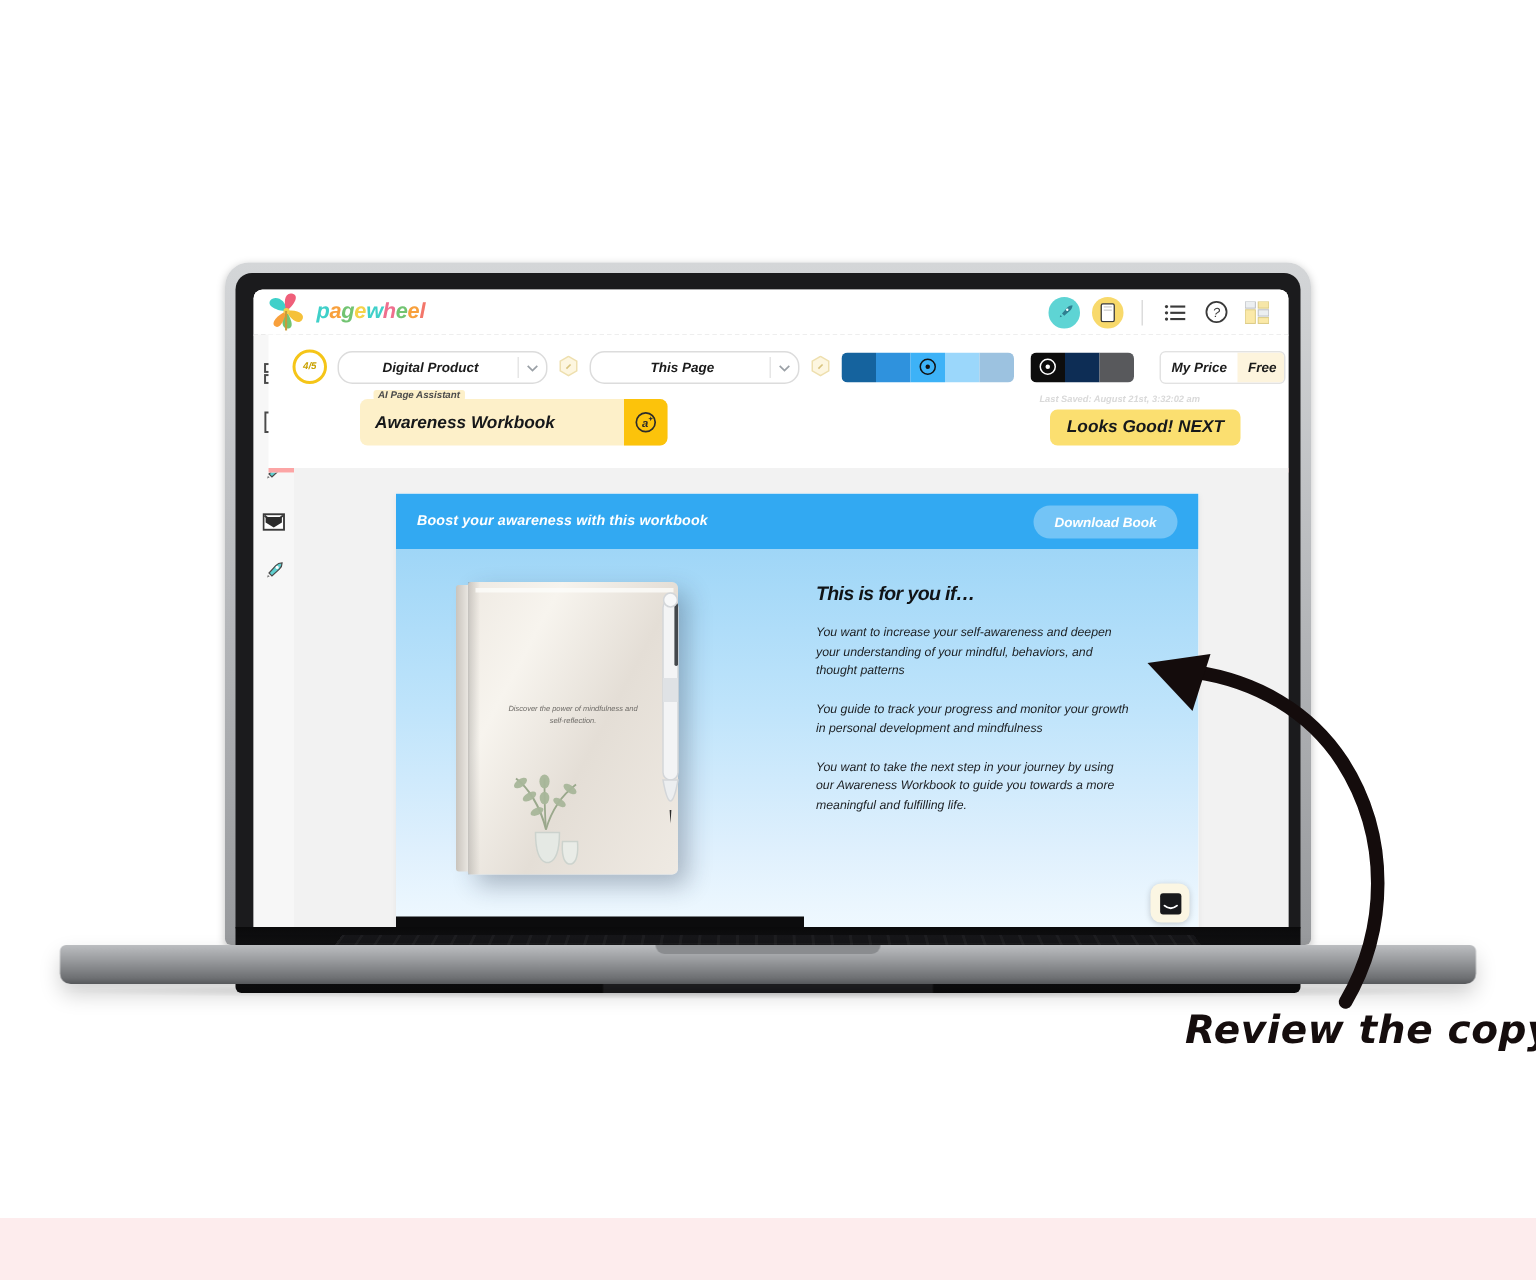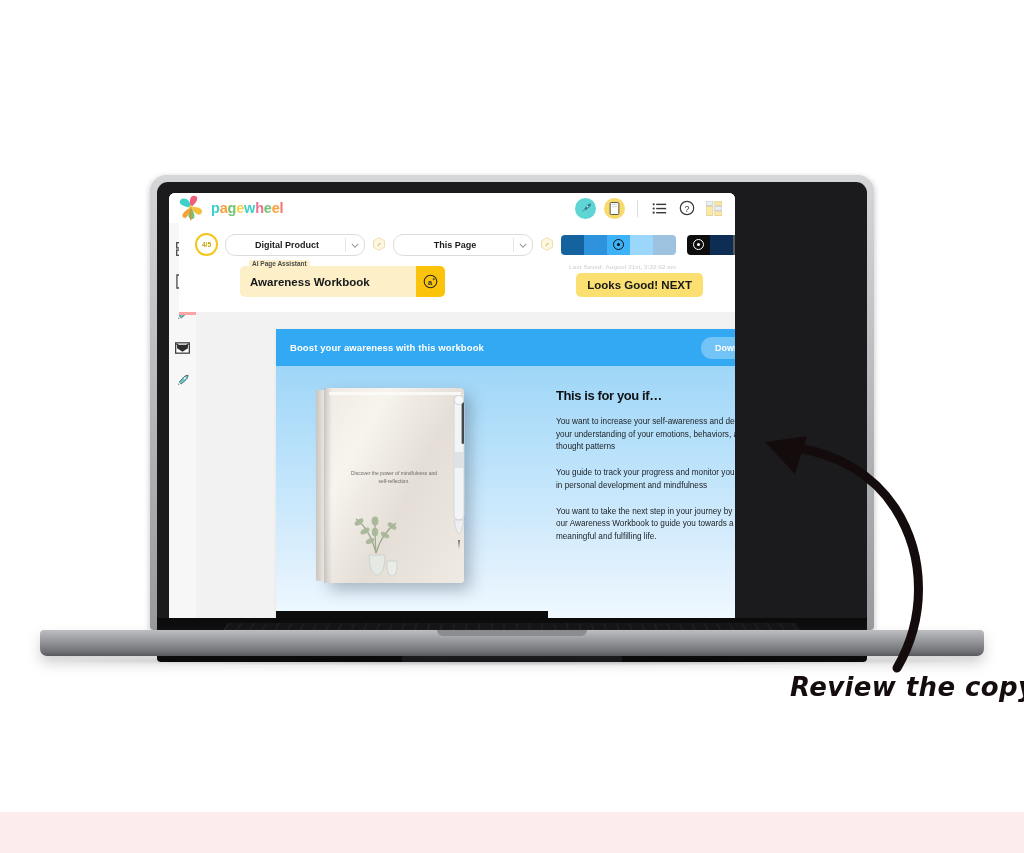--- a/index.html
+++ b/index.html
@@ -19,22 +19,22 @@
     position:absolute;left:0;top:0;width:724px;height:455px;
     background:linear-gradient(180deg,#d4d6d8 0%,#b9bbbe 45%,#97999c 100%);
     border-radius:16px 16px 4px 4px;
     box-shadow:0 2px 6px rgba(0,0,0,.25);
   }
   .lid-inner{
     position:absolute;left:7px;top:7px;right:7px;bottom:10px;
     background:#1b1b1d;border-radius:11px 11px 2px 2px;
   }
   .screen{
-    position:absolute;left:19px;top:18px;width:566px;height:440px;
-    background:#ffffff;border-radius:6px 6px 0 0;overflow:hidden;
+    position:absolute;left:19px;top:18px;width:690px;height:440px;
+    background:#ffffff;border-radius:6px 6px 0 0;overflow:hidden;font-style:italic;
   }
   
   .keyb{
     position:absolute;left:7px;top:443px;width:710px;height:44px;
     background:linear-gradient(180deg,#0a0a0b 0%,#141416 40%,#0d0d0e 100%);
     border-radius:0 0 4px 4px;overflow:hidden;
   }
   .keyb .keys{
     position:absolute;left:60px;top:4px;right:60px;bottom:6px;
     background:
@@ -138,21 +138,21 @@
   }
   .next-btn{
     position:absolute;right:32px;top:13px;background:#fbdf70;border-radius:5px;
     padding:6px 11px;font-size:11.5px;font-weight:700;color:#16181a;white-space:nowrap;
   }
 
   
   .canvas{position:absolute;left:27px;top:119px;right:0;bottom:0;background:#f2f2f2;}
   .page{
     position:absolute;left:68px;top:17px;width:535px;bottom:0;background:#fff;
-    overflow:hidden;box-shadow:0 1px 4px rgba(0,0,0,.06);margin-left:12px;
+    overflow:hidden;box-shadow:0 1px 4px rgba(0,0,0,.06);
   }
   .pg-bar{
     height:37px;background:#32a9f2;display:flex;align-items:center;padding:0 14px;
   }
   .pg-bar .t{color:#fff;font-size:9.5px;font-weight:600;letter-spacing:.1px;}
   .dl-btn{
     margin-left:auto;background:rgba(255,255,255,.32);color:#fff;border-radius:14px;
     padding:6px 14px;font-size:9px;font-weight:600;white-space:nowrap;
   }
   .hero{
@@ -444,21 +444,21 @@
                   <path d="M2 126 q5 28 10 0 z" fill="#eceef0" stroke="#d3d6d9" stroke-width="1"></path>
                   <path d="M6.4 146 l1.2 0 -.6 9 z" fill="#2b2b2b"></path>
                   <rect x="9.6" y="8" width="2.4" height="42" rx="1.2" fill="#44484c"></rect>
                   <circle cx="7" cy="6" r="4.6" fill="#f7f8f9" stroke="#d3d6d9" stroke-width="1"></circle>
                 </svg>
                 <div class="shelf"></div>
               </div>
 
               <div class="hero-right">
                 <div class="h-title">This is for you if…</div>
-                <p class="h-p">You want to increase your self-awareness and deepen your understanding of your emotions, behaviors, and thought patterns</p>
+                <p class="h-p">You want to increase your self-awareness and deepen your understanding of your mindful, behaviors, and thought patterns</p>
                 <p class="h-p">You guide to track your progress and monitor your growth in personal development and mindfulness</p>
                 <p class="h-p">You want to take the next step in your journey by using our Awareness Workbook to guide you towards a more meaningful and fulfilling life.</p>
               </div>
             </div>
 
             <div class="chat">
               <svg width="15" height="15" viewBox="0 0 18 18">
                   <rect x="0.5" y="0.5" width="17" height="17" rx="2.4" fill="#18191b"></rect>
                   <path d="M4 10.5 q5 4.2 10 0" stroke="#fff" stroke-width="1.5" fill="none" stroke-linecap="round"></path>
                 </svg>

